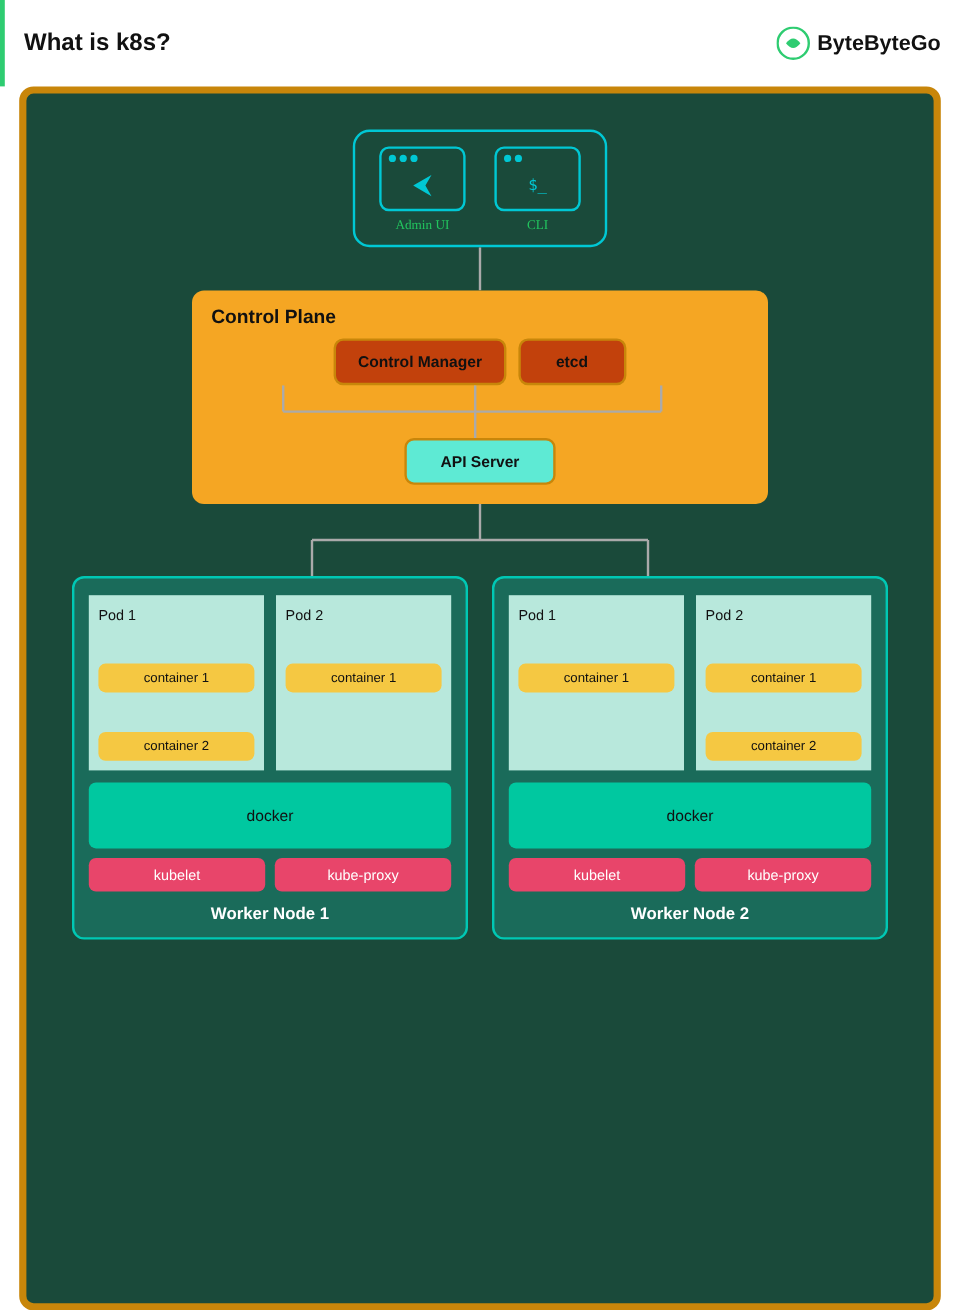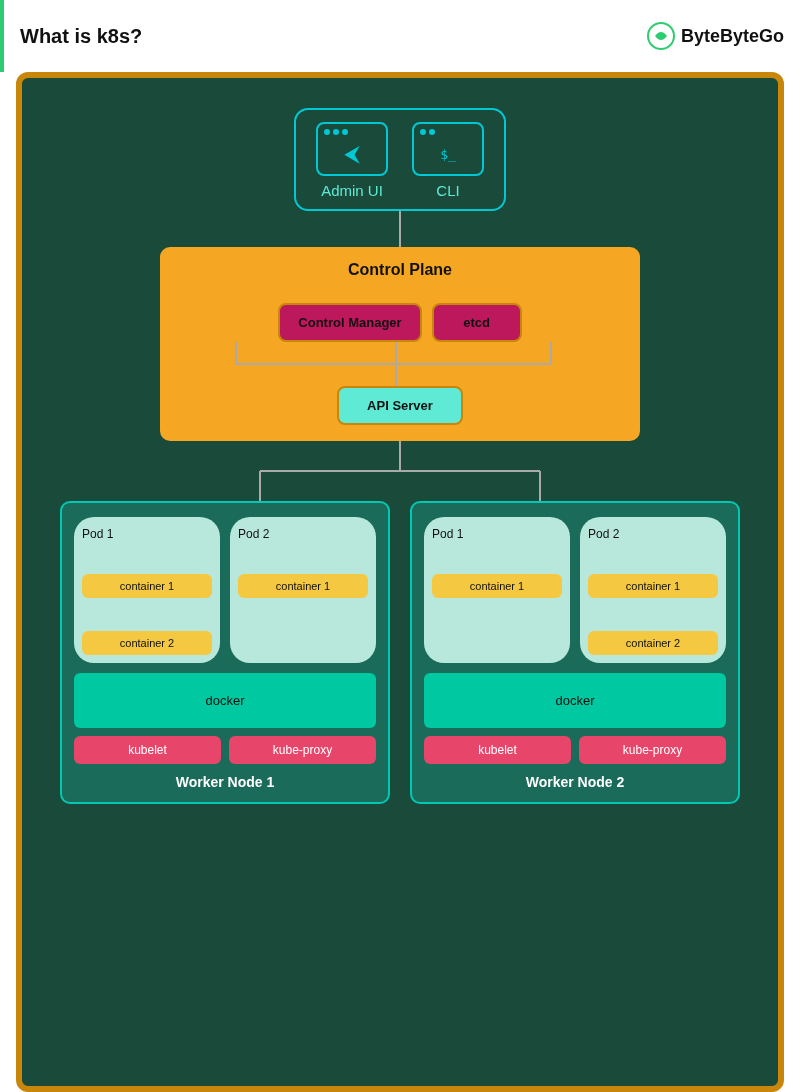--- a/index.html
+++ b/index.html
@@ -100,47 +100,47 @@
       font-size: 22px;
       color: #00c8d4;
     }
     .cli-text {
       font-size: 13px;
       color: #00c8d4;
       font-family: monospace;
       margin-top: 10px;
     }
     .admin-label {
-      color: #5eead4;
-      font-size: 15px;
+      color: #22c55e;
+      font-size: 11px;
       font-weight: normal;
+      font-family: Liberation Serif, serif;
     }
 
     
     .control-plane {
       background: #f5a623;
       border-radius: 10px;
       padding: 14px 16px 16px 16px;
       width: 480px;
     }
     .control-plane-title {
-      text-align: center;
       font-weight: bold;
       font-size: 16px;
       color: #111;
-      margin-bottom: 24px;
+      margin-bottom: 8px;
     }
     .cp-top-row {
       display: flex;
       gap: 10px;
       justify-content: center;
       margin-bottom: 0;
     }
     .cp-box {
-      background: #be185d;
+      background: #c2410c;
       border: 2px solid #c8860a;
       border-radius: 8px;
       padding: 10px 18px;
       font-size: 13px;
       font-weight: bold;
       color: #111;
       text-align: center;
       min-width: 90px;
     }
     .api-server-box {
@@ -175,21 +175,21 @@
     }
 
     .pods-row {
       display: flex;
       gap: 10px;
       margin-bottom: 10px;
     }
 
     .pod-container {
       background: #b8e8dc;
-      border-radius: 20px;
+      border-radius: 0;
       padding: 10px 8px 8px 8px;
       flex: 1;
     }
     .pod-label {
       font-size: 12px;
       color: #111;
       margin-bottom: 8px;
       font-weight: normal;
     }
     .container-box {

